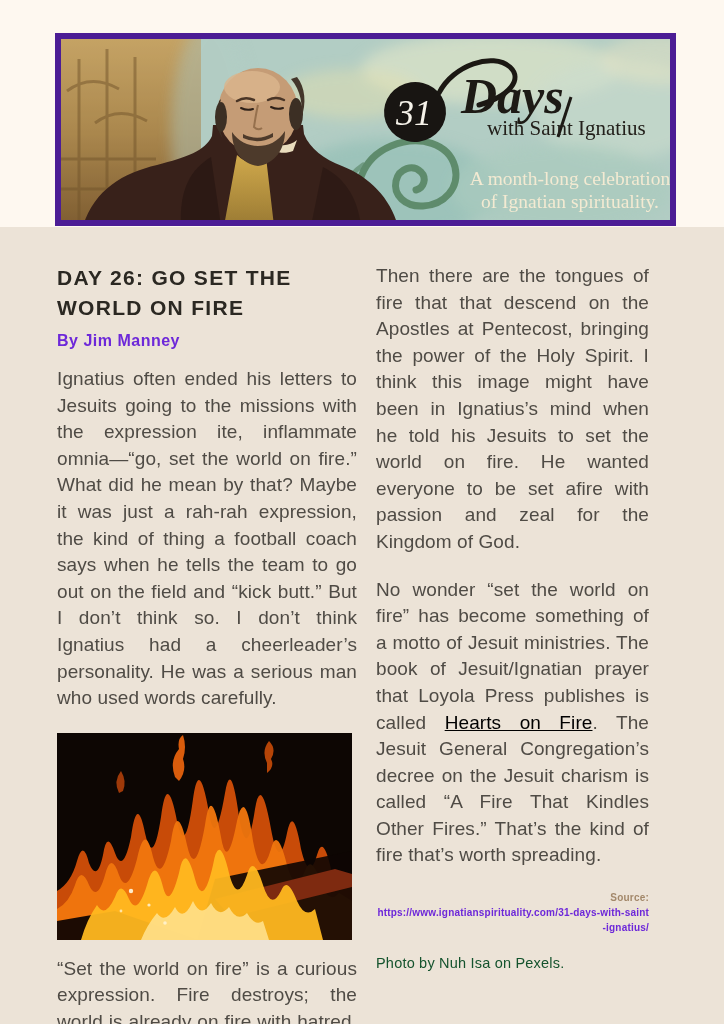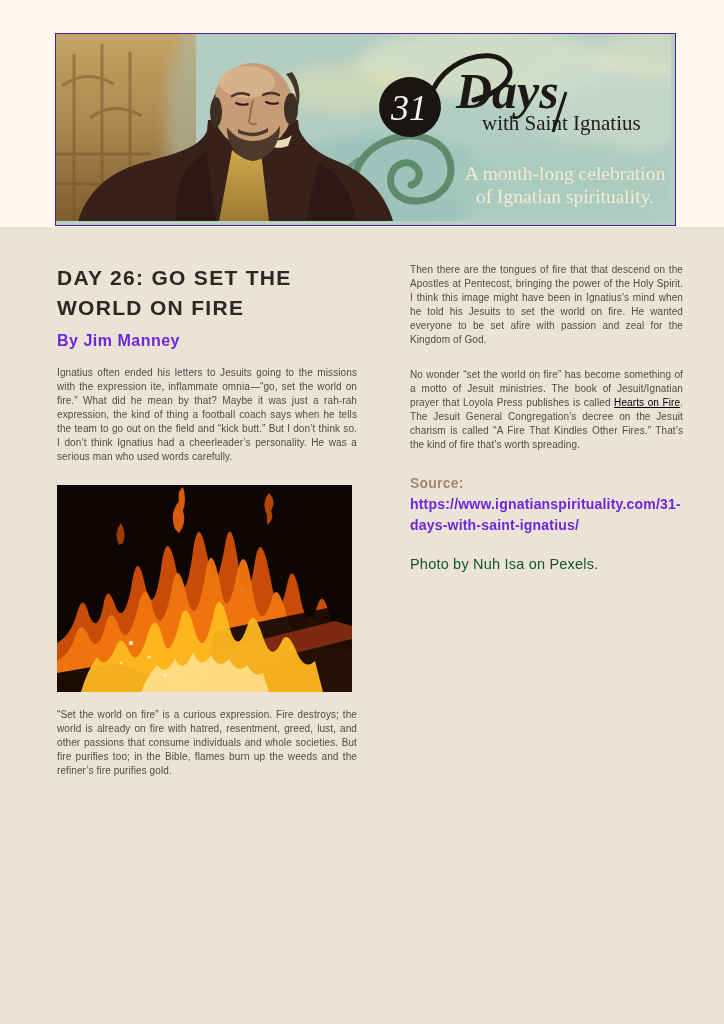--- a/index.html
+++ b/index.html
@@ -6,53 +6,53 @@
   html,body { margin:0; padding:0; }
   body {
     width:724px; height:1024px;
     background:#FEF8F0;
     font-family:"Liberation Sans","DejaVu Sans",sans-serif;
     overflow:hidden;
   }
   .top-area { height:227px; background:#FEF8F0; padding-top:33px; }
   .banner {
     width:621px; height:193px; margin-left:55px;
-    border:1px solid #4c1d95; background:#b7d0c6;
+    border:6px solid #4c1d95; background:#b7d0c6;
     overflow:hidden; position:relative;
   }
   .banner svg { display:block; }
   .content {
     height:797px; background:#ECE3D7;
     padding:36px 56px 0 57px;
-    display:flex; gap:53px; overflow:hidden;
+    display:flex; gap:19px; overflow:hidden;
   }
   .col-left  { flex:0 0 300px; width:300px; }
   .col-right { flex:0 0 273px; width:273px; }
   .heading {
     margin:0 0 9px 0;
     font-size:21px; font-weight:bold; letter-spacing:1.3px;
     line-height:1.43; color:#2B2822;
   }
   .byline {
     margin:0 0 16px 0;
     font-size:16px; font-weight:bold; letter-spacing:0.5px;
     color:#6d28d9;
   }
   .body-p {
     margin:0 0 21px 0;
-    font-size:10px; line-height:1.4; letter-spacing:0.1px;
+    font-size:19px; line-height:1.4; letter-spacing:0.1px;
     color:#4F4B45; text-align:justify;
   }
   .body-p .inline-link { text-decoration:underline; color:#000000; cursor:pointer; }
   .fire-figure { width:295px; height:207px; margin:0 0 16px 0; }
   .fire-figure svg { display:block; }
   .source-block {
     margin-top:2px;
-    font-size:14px; font-weight:bold; line-height:1.5; letter-spacing:0.2px;
-    color:#A3886A; word-break:break-all;
+    font-size:10px; font-weight:bold; line-height:1.5; letter-spacing:0.2px;
+    color:#A3886A; word-break:break-all;text-align:right;
   }
   .source-url { color:#6d28d9; text-decoration:none; cursor:pointer; display:block; }
   .photo-credit {
     margin-top:20px;
     font-size:14.5px; letter-spacing:0.2px;
     color:#14532d;
   }
 </style>
 </head>
 <body>

